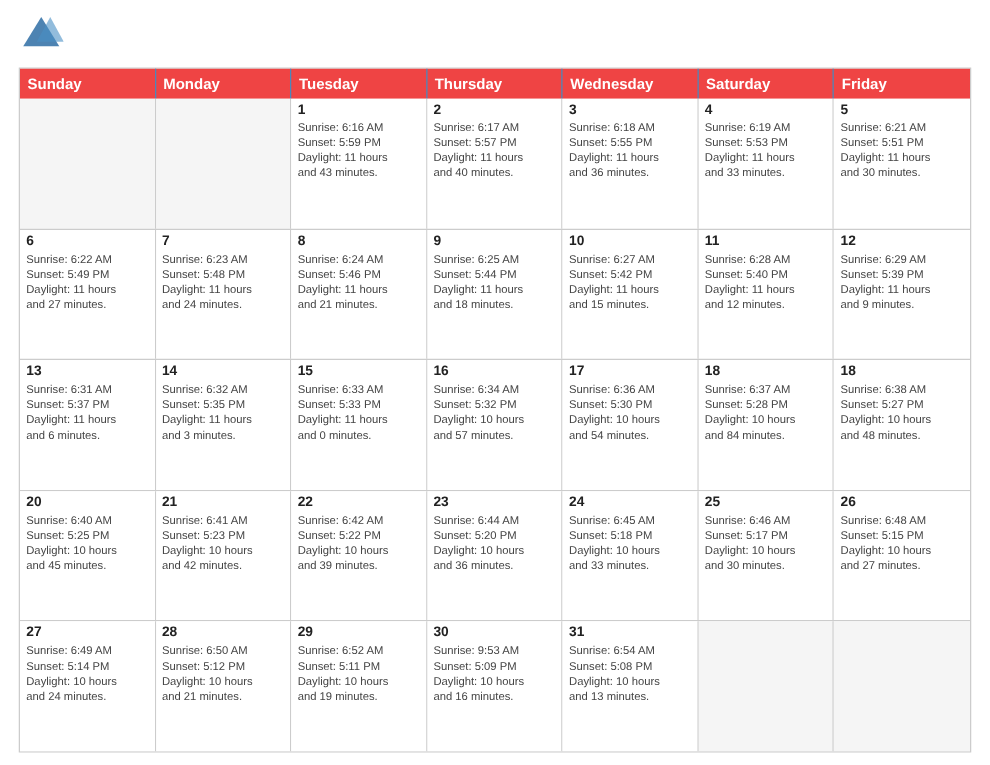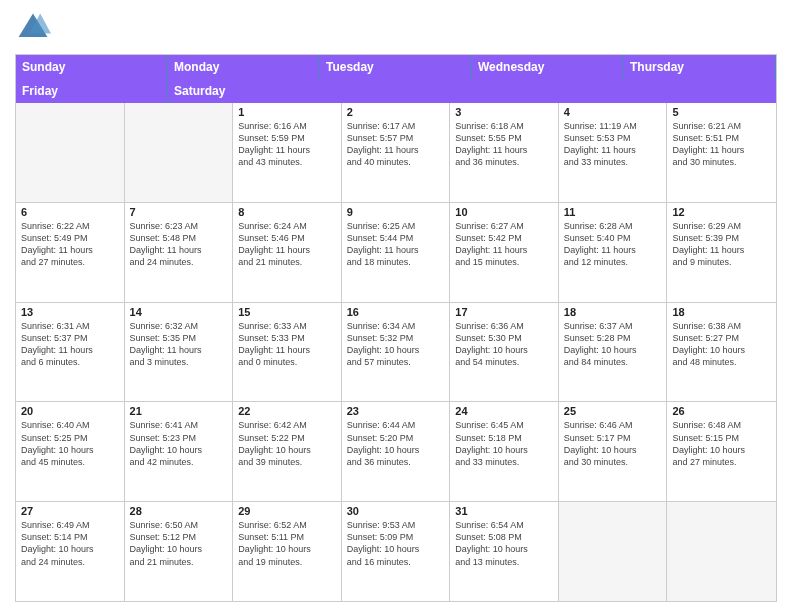--- a/index.html
+++ b/index.html
@@ -54,22 +54,22 @@
       color: #444;
     }
     .calendar {
       flex: 1;
       display: flex;
       flex-direction: column;
       border: 1px solid #ccc;
     }
     .cal-header {
       display: grid;
-      grid-template-columns: repeat(5, 1fr);
-      background: #8b5cf6;
+      grid-template-columns: repeat(7, 1fr);
+      background: #ef4444;
     }
     .cal-header-cell {
       color: #fff;
       font-weight: bold;
       font-size: 12px;
       padding: 5px 6px;
       border-right: 1px solid #4a88bc;
     }
     .cal-header-cell:last-child { border-right: none; }
     .cal-body {
@@ -126,24 +126,24 @@
       <div class="month-title"></div>
       <div class="location"></div>
     </div>
   </div>
 
   <div class="calendar">
     <div class="cal-header" id="cal-header">
         <div class="cal-header-cell">Sunday</div>
         <div class="cal-header-cell">Monday</div>
         <div class="cal-header-cell">Tuesday</div>
+        <div class="cal-header-cell">Thursday</div>
         <div class="cal-header-cell">Wednesday</div>
-        <div class="cal-header-cell">Thursday</div>
+        <div class="cal-header-cell">Saturday</div>
         <div class="cal-header-cell">Friday</div>
-        <div class="cal-header-cell">Saturday</div>
       </div>
     <div class="cal-body" id="cal-body">
         <div class="cal-row">
           <div class="cal-cell empty"></div>
           <div class="cal-cell empty"></div>
           <div class="cal-cell">
             <div class="day-num">1</div>
             <div class="cell-line">Sunrise: 6:16 AM</div>
             <div class="cell-line">Sunset: 5:59 PM</div>
             <div class="cell-line">Daylight: 11 hours</div>
@@ -158,21 +158,21 @@
           </div>
           <div class="cal-cell">
             <div class="day-num">3</div>
             <div class="cell-line">Sunrise: 6:18 AM</div>
             <div class="cell-line">Sunset: 5:55 PM</div>
             <div class="cell-line">Daylight: 11 hours</div>
             <div class="cell-line">and 36 minutes.</div>
           </div>
           <div class="cal-cell">
             <div class="day-num">4</div>
-            <div class="cell-line">Sunrise: 11:19 AM</div>
+            <div class="cell-line">Sunrise: 6:19 AM</div>
             <div class="cell-line">Sunset: 5:53 PM</div>
             <div class="cell-line">Daylight: 11 hours</div>
             <div class="cell-line">and 33 minutes.</div>
           </div>
           <div class="cal-cell">
             <div class="day-num">5</div>
             <div class="cell-line">Sunrise: 6:21 AM</div>
             <div class="cell-line">Sunset: 5:51 PM</div>
             <div class="cell-line">Daylight: 11 hours</div>
             <div class="cell-line">and 30 minutes.</div>

